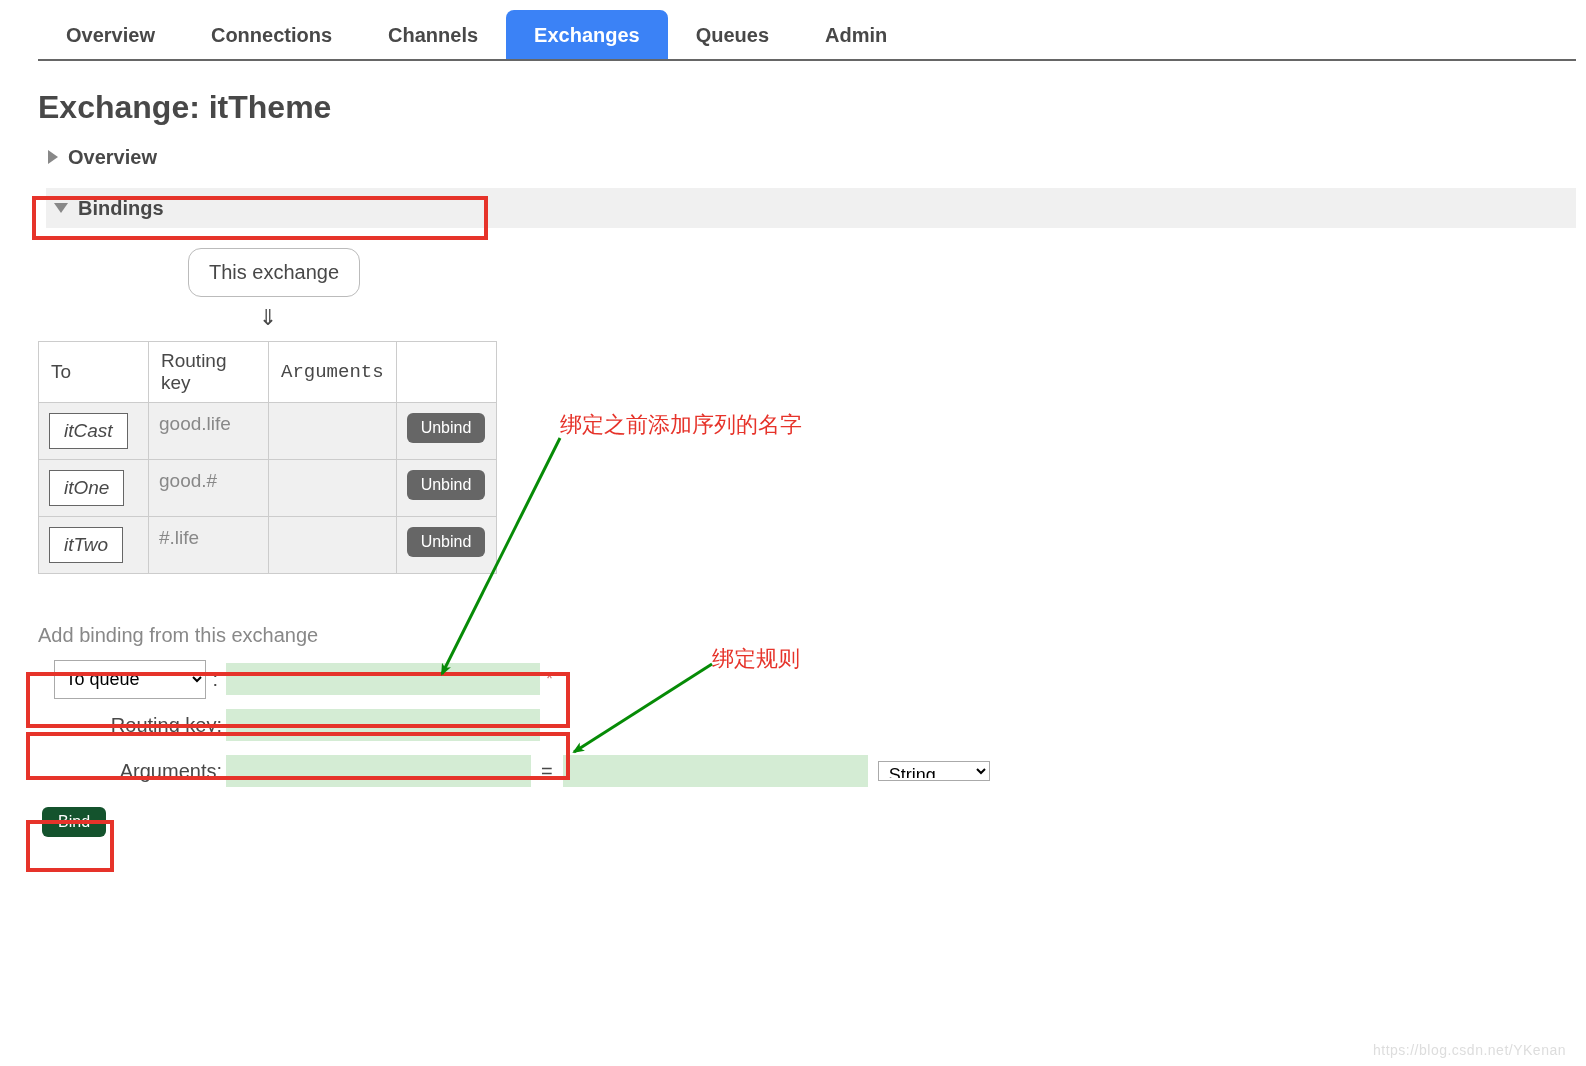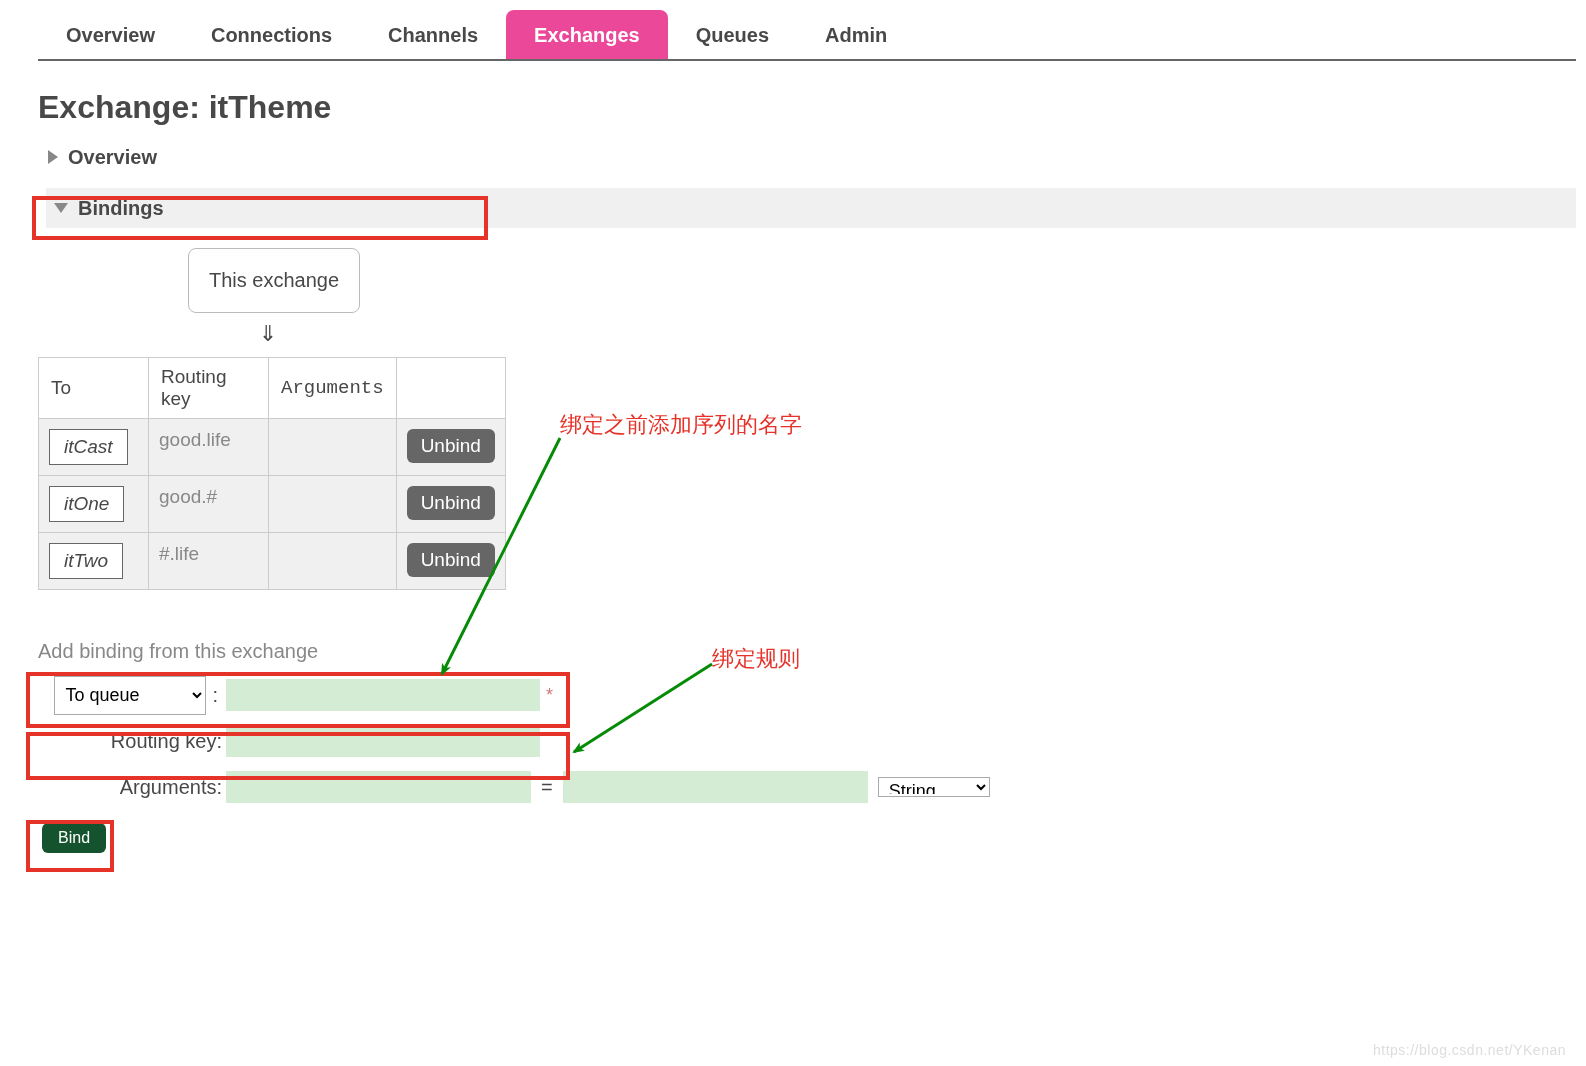--- a/index.html
+++ b/index.html
@@ -23,21 +23,21 @@
   }
   .tab {
     padding: 14px 28px 12px 28px;
     font-weight: bold;
     font-size: 20px;
     color: #484848;
     cursor: pointer;
     border-radius: 8px 8px 0 0;
   }
   .tab.active {
-    background: #ec4899;
+    background: #3b82f6;
     color: #fff;
   }
 
   
   h1.page-title {
     font-size: 32px;
     font-weight: bold;
     margin: 28px 0 14px 38px;
     color: #484848;
   }
@@ -81,22 +81,22 @@
   }
 
   
   .bindings-area {
     margin-left: 38px;
     margin-top: 20px;
   }
   .this-exchange-box {
     display: inline-block;
     border: 1px solid #bbb;
-    border-radius: 8px;
-    padding: 20px 20px;
+    border-radius: 13px;
+    padding: 12px 20px;
     font-size: 20px;
     color: #484848;
     margin-left: 150px;
   }
   .down-arrow {
     text-align: center;
     font-size: 22px;
     margin: 8px 0 10px 0;
     width: 160px;
     margin-left: 150px;
@@ -132,21 +132,21 @@
     font-size: 19px;
     cursor: pointer;
     font-style: italic;
   }
   .unbind-btn {
     background: #666;
     color: #fff;
     border: none;
     border-radius: 6px;
     padding: 6px 14px;
-    font-size: 19px;
+    font-size: 16px;
     cursor: pointer;
   }
   .routing-cell { color: #888; }
 
   
   .add-title {
     margin: 50px 0 12px 38px;
     font-size: 20px;
     color: #888;
   }

